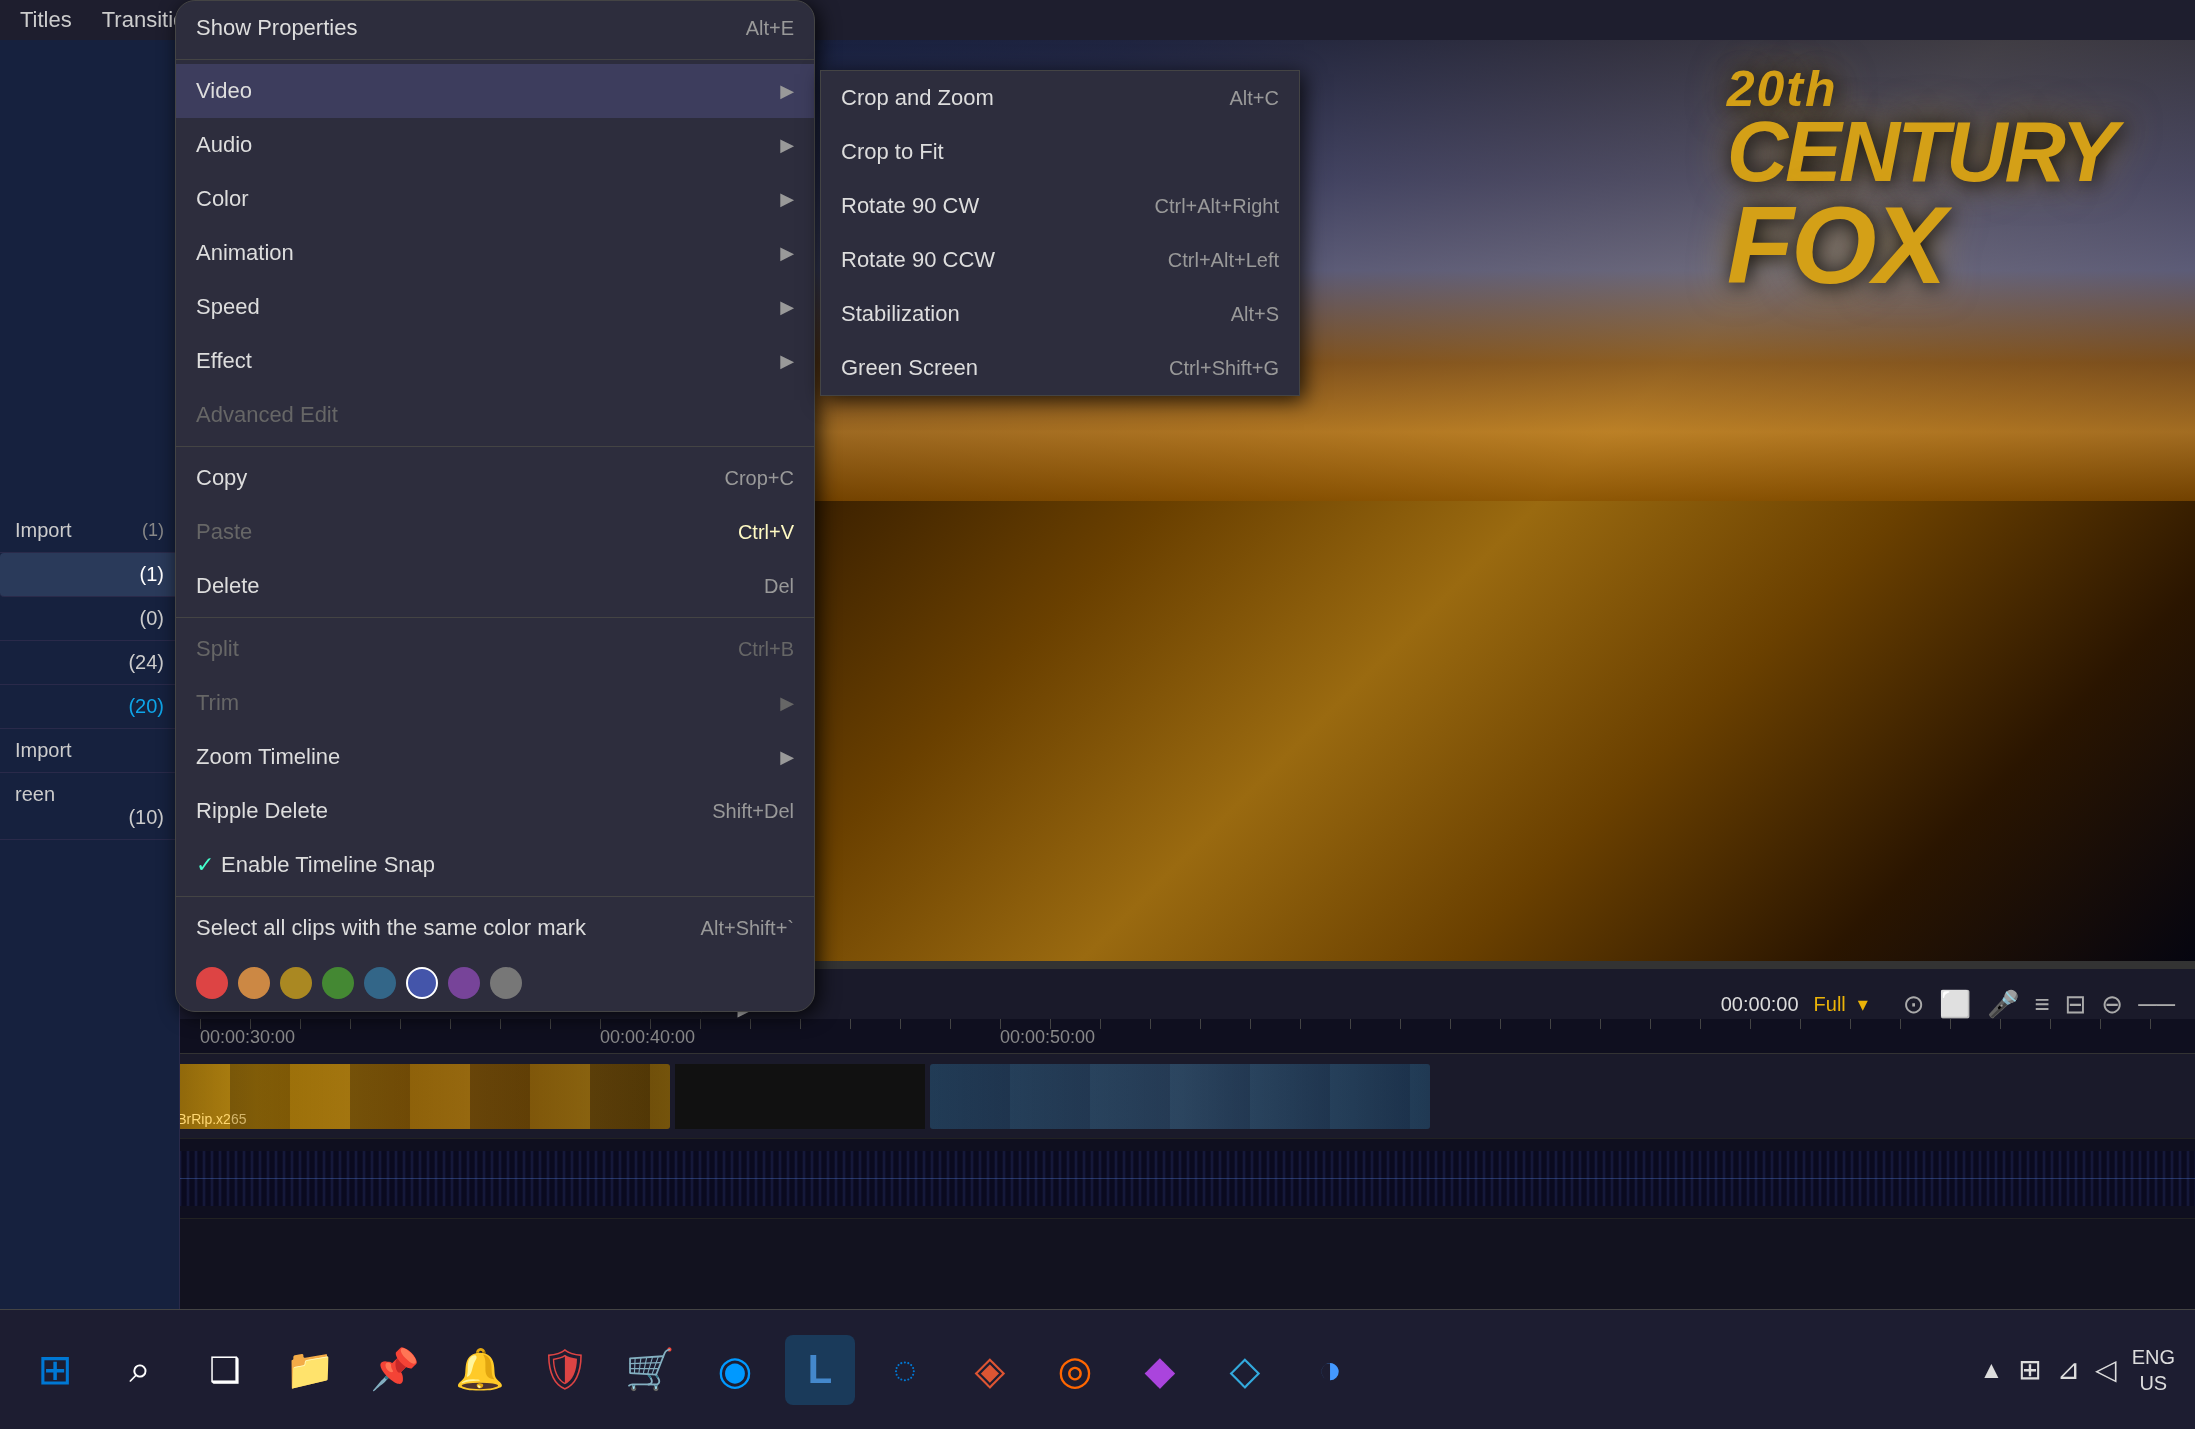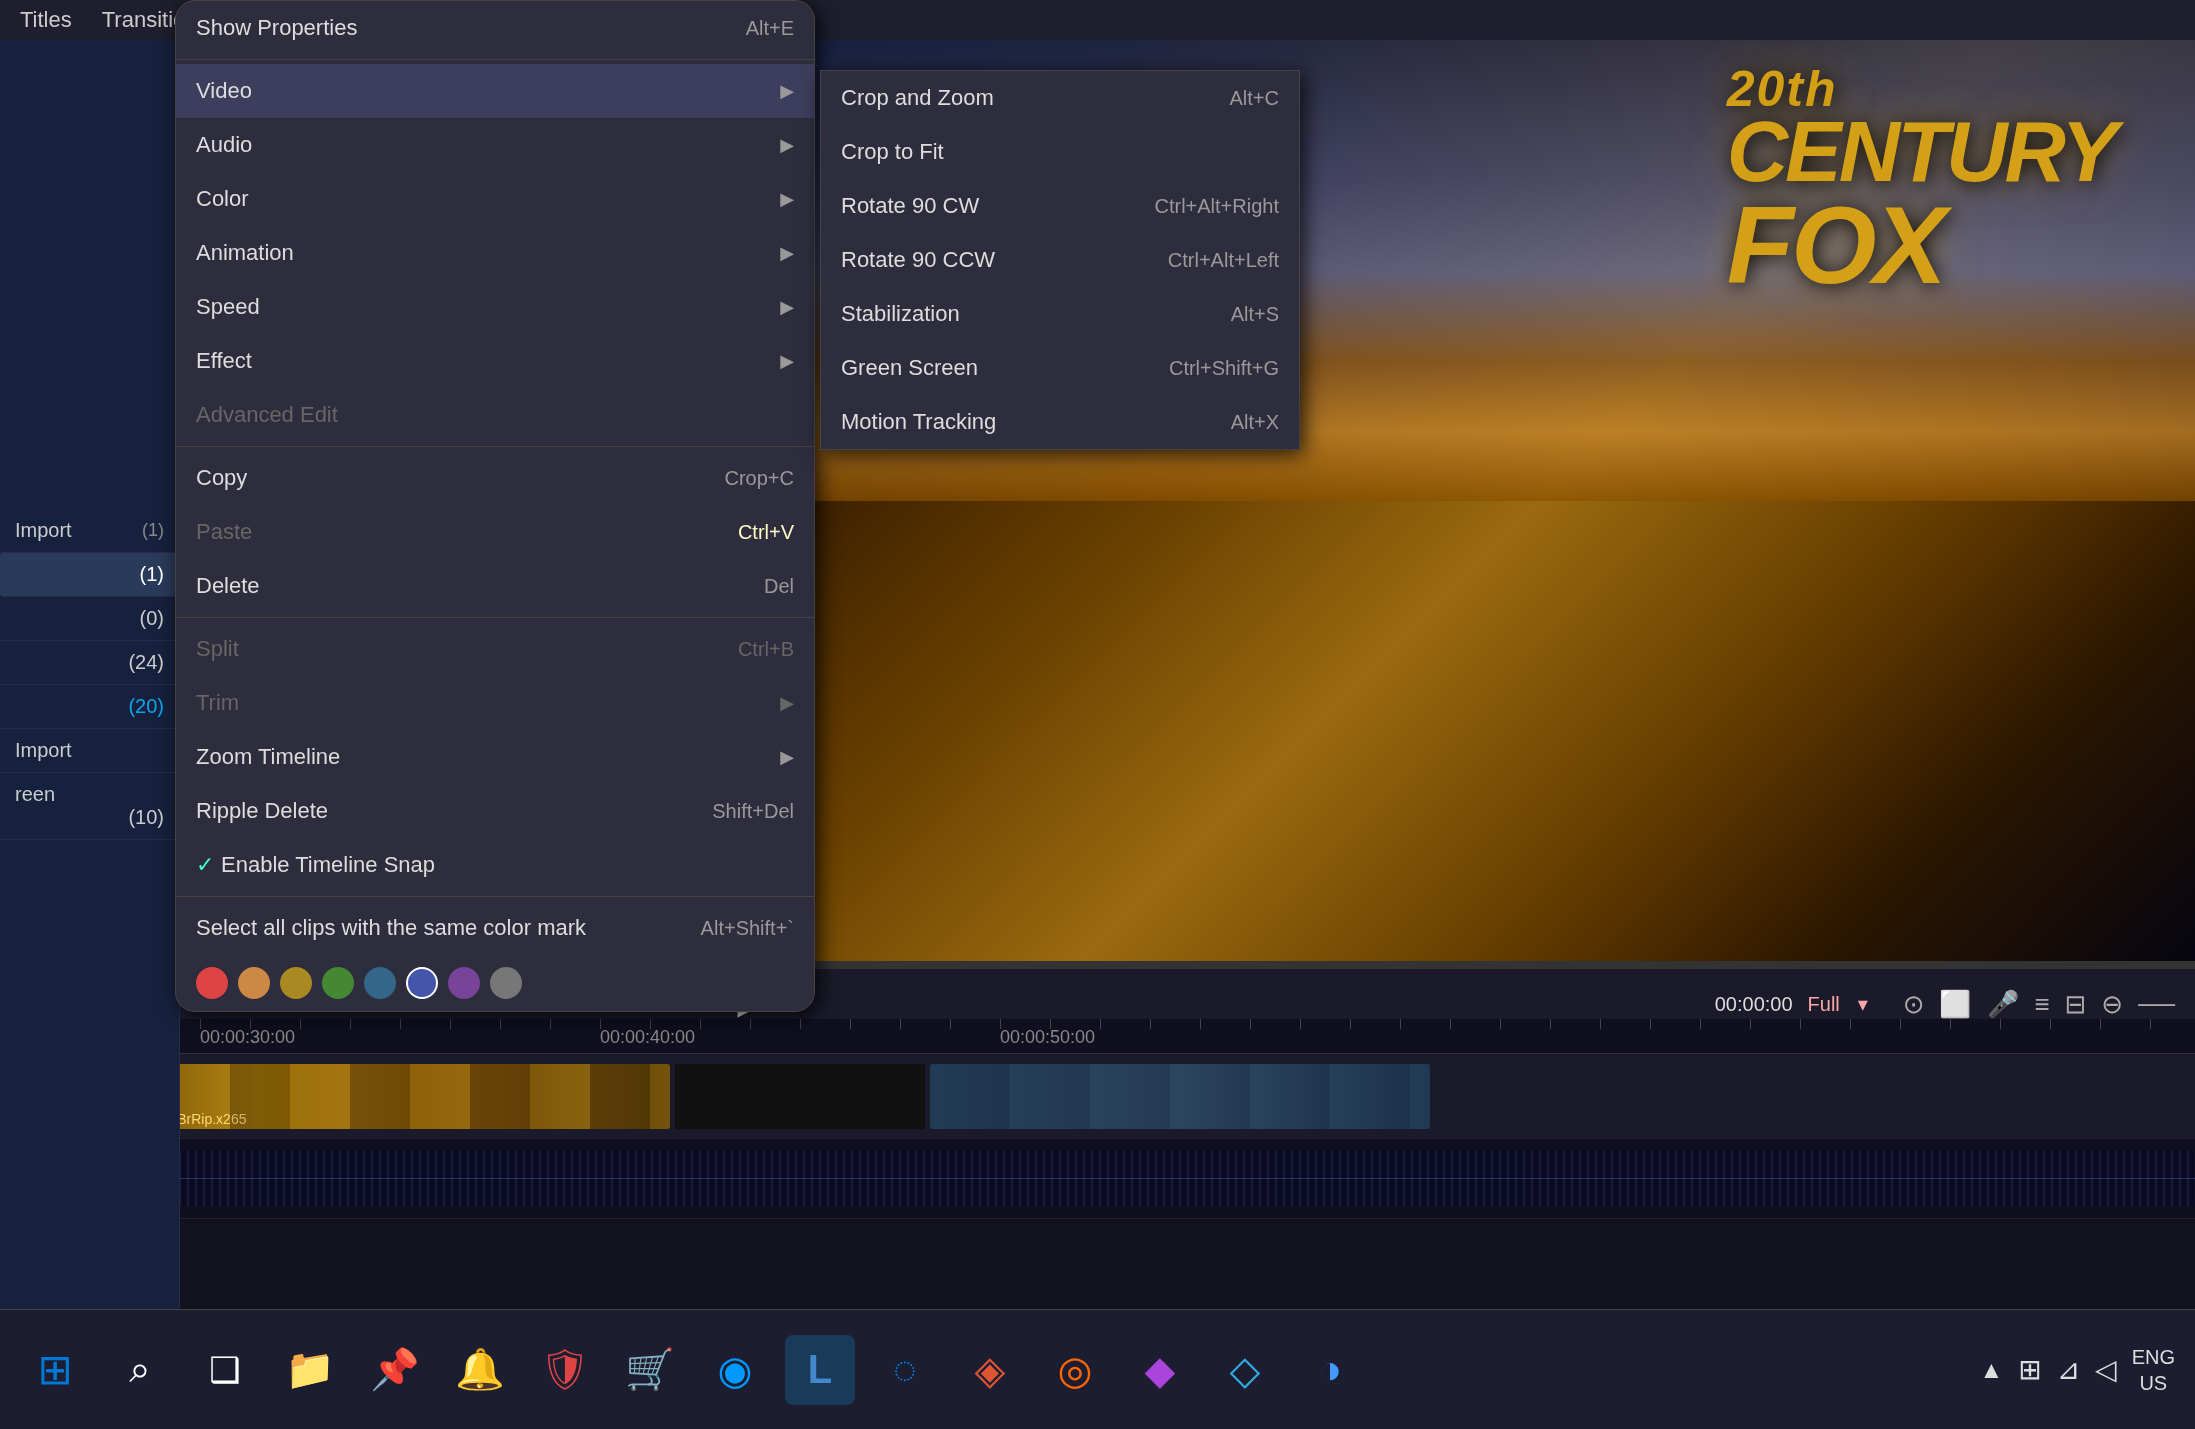--- a/index.html
+++ b/index.html
@@ -324,24 +324,20 @@
   <div class="submenu-item">
     <span>Stabilization</span>
     <span class="shortcut">Alt+S</span>
   </div>
 
   <div class="submenu-item">
     <span>Green Screen</span>
     <span class="shortcut">Ctrl+Shift+G</span>
   </div>
 
-  <div class="submenu-item">
-    <span>Motion Tracking</span>
-    <span class="shortcut">Alt+X</span>
-  </div>
 </div>
 
 <div style="position:absolute;top:40px;left:640px;right:0;bottom:390px;background:#0a0a0a;display:flex;flex-direction:column;">
 
   <div style="flex:1;position:relative;overflow:hidden;background:linear-gradient(135deg,#0a0500 0%,#2a1500 20%,#6a4000 40%,#9a6a10 55%,#6a4000 70%,#2a1500 85%,#050510 100%);">
 
     <div style="position:absolute;top:0;left:0;right:0;height:50%;background:linear-gradient(180deg,#1a2a5a 0%,#3a4a8a 30%,#5a6aaa 50%,#8a5a2a 70%,#ca8a30 85%,#8a5000 100%);opacity:0.7;"></div>
 
     <div style="position:absolute;top:20px;right:80px;color:#d4a017;font-size:90px;font-weight:900;font-style:italic;letter-spacing:-3px;text-shadow:2px 2px 20px rgba(0,0,0,0.9),0 0 40px rgba(200,150,0,0.5);">
       <div style="font-size:50px;letter-spacing:2px;margin-bottom:-15px;">20th</div>
@@ -356,21 +352,21 @@
       <div style="width:100%;height:8px;background:linear-gradient(90deg,#888 0%,#555 2%,#333 2%,#333 100%);"></div>
     </div>
   </div>
 
   <div style="height:70px;background:#1a1a2a;display:flex;align-items:center;padding:0 20px;gap:15px;">
     <button style="background:none;border:none;color:#ddd;font-size:28px;cursor:pointer;">⏮</button>
     <button style="background:none;border:none;color:#ddd;font-size:28px;cursor:pointer;">⏯</button>
     <button style="background:none;border:none;color:#ddd;font-size:28px;cursor:pointer;">▶</button>
     <button style="background:none;border:none;color:#ddd;font-size:28px;cursor:pointer;">■</button>
     <span style="margin-left:auto;color:#ddd;font-size:20px;">00:00:00</span>
-    <div style="display:flex;align-items:center;gap:18px;color:#fca5a5;font-size:20px;">
+    <div style="display:flex;align-items:center;gap:12px;color:#eab308;font-size:20px;">
       <span>Full</span>
       <span>▾</span>
     </div>
     <div style="display:flex;gap:15px;margin-left:20px;">
       <span style="color:#aaa;font-size:26px;cursor:pointer;">⊙</span>
       <span style="color:#aaa;font-size:26px;cursor:pointer;">⬜</span>
       <span style="color:#aaa;font-size:26px;cursor:pointer;">🎤</span>
       <span style="color:#aaa;font-size:26px;cursor:pointer;">≡</span>
       <span style="color:#aaa;font-size:26px;cursor:pointer;">⊟</span>
       <span style="color:#aaa;font-size:26px;cursor:pointer;">⊖</span>

